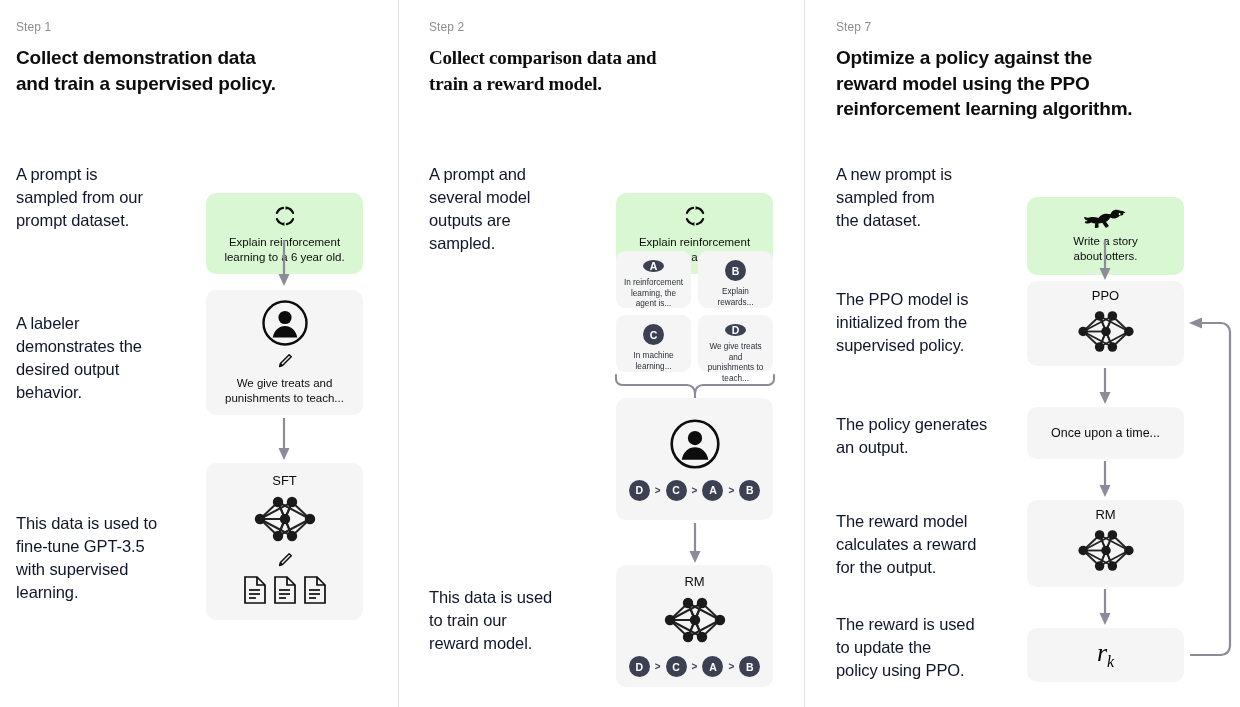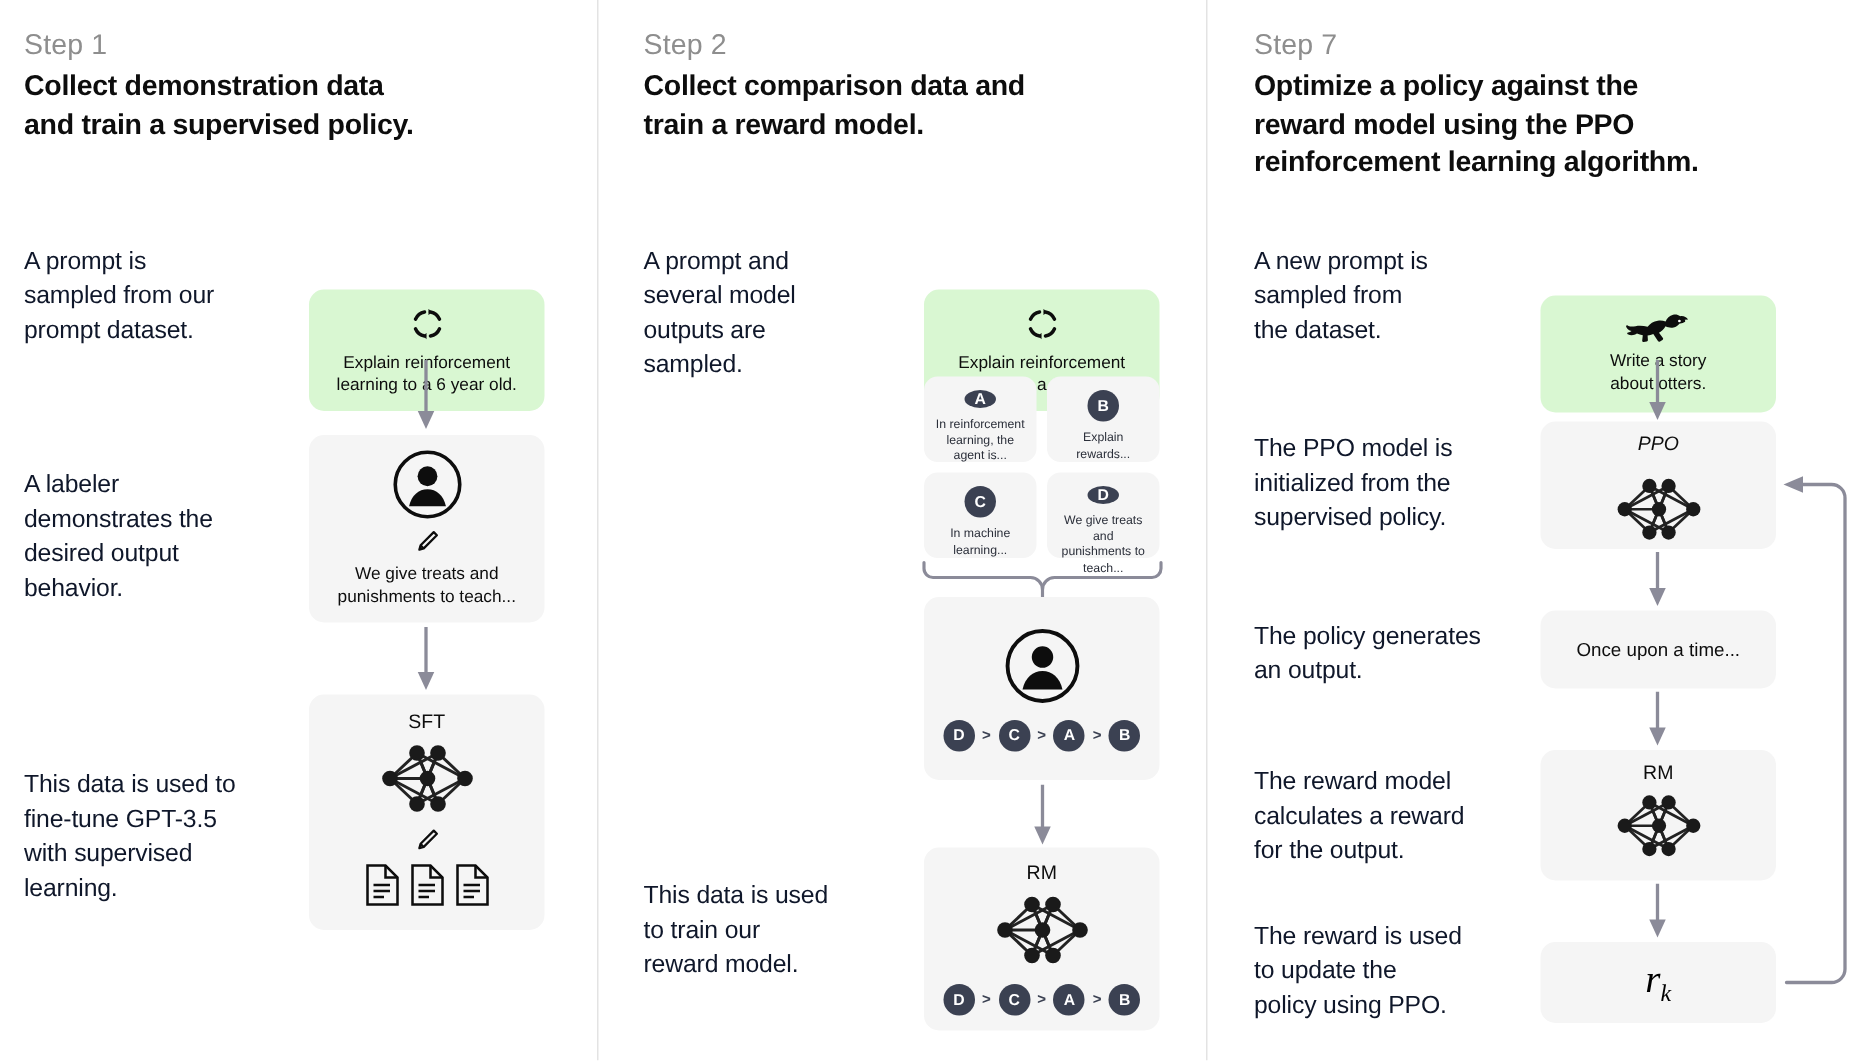--- a/index.html
+++ b/index.html
@@ -19,21 +19,21 @@
   #div1 { left: 398px; }
   #div2 { left: 804px; }
 
   .col { position: absolute; top: 0; height: 707px; }
   #col1 { left: 0px;    width: 398px; }
   #col2 { left: 399px;  width: 405px; }
   #col3 { left: 805px;  width: 435px; }
 
   .step-label {
     position: absolute;
-    font-size: 19px; color: #8e8e8e; letter-spacing: 0.1px;
+    font-size: 12px; color: #8e8e8e; letter-spacing: 0.1px;
   }
   .step-title {
     position: absolute;
     font-size: 19px; font-weight: 700; line-height: 25.5px;
     letter-spacing: -0.2px; color: #0d0d0d; white-space: pre-line;
   }
   .body-text {
     position: absolute;
     font-size: 16.5px; line-height: 23px; color: #0f172a;
     white-space: pre-line; letter-spacing: -0.1px;
@@ -227,21 +227,21 @@
             <line x1="7" y1="19" x2="18" y2="19"></line>
           <line x1="7" y1="23" x2="14" y2="23"></line>
         </svg>
       </span>
     </div>
   </div>
 
   <div class="col" id="col2">
 
     <div class="step-label" style="left:30px; top:20px;">Step 2</div>
-    <div class="step-title" style="left:30px; top:45px; width:330px;">Collect comparison data and
+    <div class="step-title" style="left:30px; top:45px; width:330px;font-family:Liberation Serif, serif;">Collect comparison data and
 train a reward model.</div>
 
     <div class="body-text" style="left:30px; top:163px; width:180px;">A prompt and
 several model
 outputs are
 sampled.</div>
     <div class="body-text" style="left:30px; top:586px; width:180px;">This data is used
 to train our
 reward model.</div>
 
@@ -394,21 +394,21 @@
 about otters.</div>
     </div>
 
     <div class="arrow" style="left:293px; top:240px;">
       <svg width="14" height="42">
           <line x1="7" y1="0" x2="7" y2="30" stroke="#8b8b99" stroke-width="2.2"></line>
         <path d="M7 40 L1.5 28 L12.5 28 Z" fill="#8b8b99"></path>
         </svg>
     </div>
 
-    <div class="card" style="left:222px; top:281px; width:157px; height:85px; justify-content:space-between; padding-top:7px;font-style:italic;">
+    <div class="card" style="left:222px; top:281px; width:157px; height:85px; justify-content:flex-start; padding-top:7px;">
       <div class="card-title">PPO</div>
       <span>
         <svg width="68" height="53" viewBox="0 0 74 58">
           <g stroke="#222" stroke-width="2">
             <line x1="12" y1="29" x2="30" y2="12"></line>
               <line x1="12" y1="29" x2="30" y2="46"></line>
             <line x1="12" y1="29" x2="37" y2="29"></line>
             <line x1="30" y1="12" x2="62" y2="29"></line>
               <line x1="30" y1="12" x2="44" y2="46"></line>
             <line x1="30" y1="12" x2="37" y2="29"></line>

